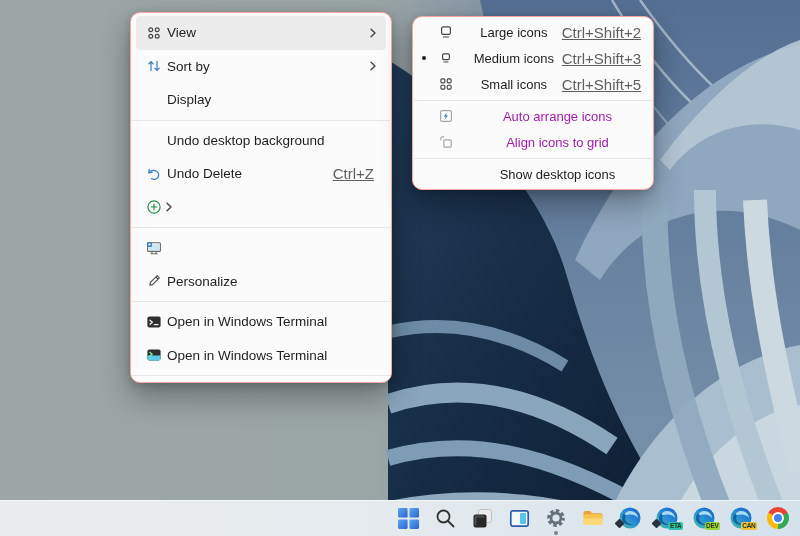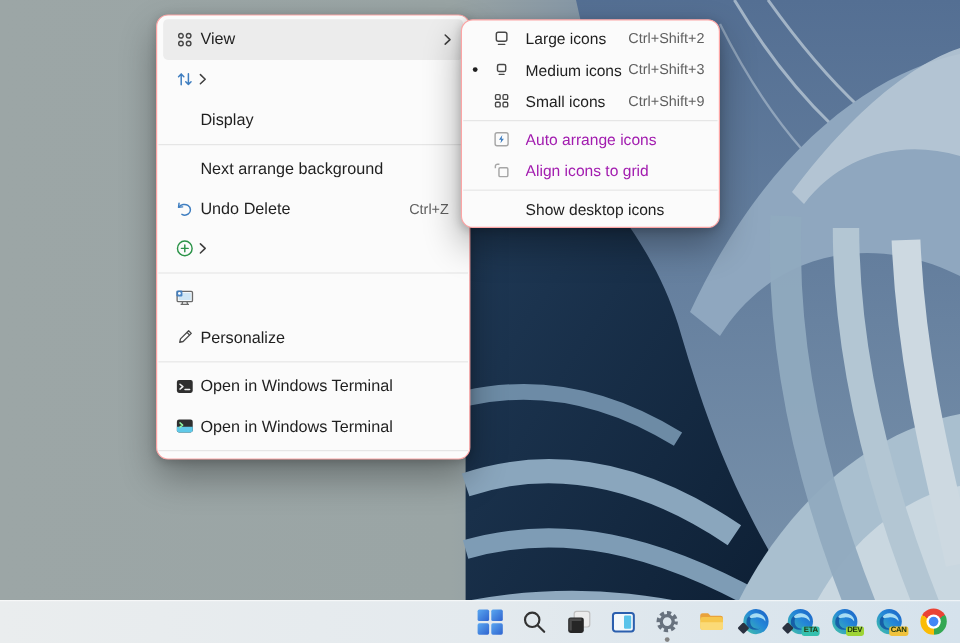--- a/index.html
+++ b/index.html
@@ -5,34 +5,34 @@
 <style>
   html,body{margin:0;padding:0;background:#222;}
   .stage{position:relative;width:800px;height:536px;overflow:hidden;
          font-family:"Liberation Sans",sans-serif;-webkit-font-smoothing:antialiased;}
   .wall{position:absolute;inset:0;}
   
   .menu{position:absolute;background:#fbfbfb;border:1px solid #fca5a5;border-radius:10px;
         box-shadow:0 14px 30px rgba(0,0,0,.32),0 2px 8px rgba(0,0,0,.18);
         padding:3px 0;box-sizing:border-box;z-index:5;}
   #main-menu{left:130px;top:12px;width:262px;}
-  #view-submenu{left:384px;top:16px;width:216px;padding:2px 0;z-index:6;}
+  #view-submenu{left:412px;top:16px;width:242px;padding:2px 0;z-index:6;text-align:center;}
   .mi{display:flex;align-items:center;height:33.5px;margin:0 5px;border-radius:4px;
       color:#1f1f1f;font-size:13.5px;cursor:default;position:relative;}
   #view-submenu .mi{height:26px;font-size:13px;margin:0 4px;}
   .mi.hl{background:#ececec;}
   .mi.disabled{color:#a21caf;}
   .mi .bullet{width:10px;flex:none;display:flex;justify-content:center;margin-left:2px;}
   .mi .bullet i{width:4px;height:4px;border-radius:50%;background:#1f1f1f;visibility:hidden;}
   .mi.selected .bullet i{visibility:visible;}
   .mi .ic{width:16px;height:16px;flex:none;margin-left:10px;display:flex;align-items:center;justify-content:center;}
   #view-submenu .mi .ic{margin-left:9px;}
   .mi .lbl{margin-left:5px;flex:1;white-space:nowrap;overflow:hidden;}
   #view-submenu .mi .lbl{margin-left:12px;}
-  .mi .sc{font-size:12px;color:#5f5f5f;margin-right:12px;flex:none;}
+  .mi .sc{font-size:15px;color:#5f5f5f;margin-right:12px;flex:none;text-decoration:underline;}
   #view-submenu .mi .sc{margin-right:8px;}
   .mi .chev{flex:none;margin-right:6px;display:flex;align-items:center;}
   .sep{height:1px;background:#e6e6e6;margin:3px 1px;}
   #view-submenu .sep{margin:2.5px 1px;}
   
   .taskbar{position:absolute;left:0;bottom:0;width:800px;height:36px;z-index:4;
            background:linear-gradient(90deg,#eaedee 0%,#e4eaee 50%,#d5e2ec 100%);
            box-shadow:inset 0 1px 0 rgba(255,255,255,.6);}
   .tb-items{position:absolute;left:395px;top:0;height:100%;display:flex;gap:11px;align-items:center;}
   .tb-btn{width:26px;height:26px;border-radius:4px;display:flex;align-items:center;
@@ -113,34 +113,35 @@
       </div>
       <div class="mi">
         <span class="ic">
           <svg width="16" height="16" viewBox="0 0 16 16">
             <g fill="none" stroke="#3f7ec0" stroke-width="1.25" stroke-linecap="round" stroke-linejoin="round">
               <path d="M5 12.6 V3.6 M5 3.6 L2.8 5.9 M5 3.6 L7.2 5.9"></path>
               <path d="M11 3.4 V12.4 M11 12.4 L8.8 10.1 M11 12.4 L13.2 10.1"></path>
             </g>
           </svg>
         </span>
+        <span class="lbl">Sort by</span>
         <span class="chev">
           <svg width="14" height="14" viewBox="0 0 14 14">
             <path d="M5 3.2 L9 7 L5 10.8" fill="none" stroke="#3f3f3f" stroke-width="1.3" stroke-linecap="round" stroke-linejoin="round"></path>
           </svg>
         </span>
       </div>
       <div class="mi">
         <span class="ic"></span>
         <span class="lbl">Display</span>
       </div>
       <div class="sep"></div>
       <div class="mi">
         <span class="ic"></span>
-        <span class="lbl">Next arrange background</span>
+        <span class="lbl">Undo desktop background</span>
       </div>
       <div class="mi">
         <span class="ic">
           <svg width="16" height="16" viewBox="0 0 16 16">
             <g fill="none" stroke="#3f7ec0" stroke-width="1.25" stroke-linecap="round" stroke-linejoin="round">
               <path d="M3.2 3.4 L2.8 6.8 L6.2 6.4"></path>
               <path d="M3 6.6 C4.8 4.4 8.2 3.6 10.6 5.2 C13.2 6.9 13.4 10.4 11 12.2 C9.4 13.4 7.2 13.5 5.6 12.6"></path>
             </g>
           </svg>
         </span>
@@ -240,21 +241,21 @@
           <svg width="16" height="16" viewBox="0 0 16 16">
             <g fill="none" stroke="#474747" stroke-width="1.15">
               <rect x="2.9" y="2.9" width="3.9" height="3.9" rx="1"></rect>
               <rect x="9.2" y="2.9" width="3.9" height="3.9" rx="1"></rect>
               <rect x="2.9" y="9.2" width="3.9" height="3.9" rx="1"></rect>
               <rect x="9.2" y="9.2" width="3.9" height="3.9" rx="1"></rect>
             </g>
           </svg>
         </span>
         <span class="lbl">Small icons</span>
-        <span class="sc">Ctrl+Shift+9</span>
+        <span class="sc">Ctrl+Shift+5</span>
       </div>
       <div class="sep"></div>
       <div class="mi disabled">
         <span class="bullet">
           <i></i>
         </span>
         <span class="ic">
           <svg width="16" height="16" viewBox="0 0 16 16">
             <rect x="2.6" y="2.6" width="10.8" height="10.8" rx="1.6" fill="none" stroke="#a6a6a6" stroke-width="1.2"></rect>
             <path d="M8.6 4.6 L5.8 8.4 H7.6 L7.1 11.4 L9.9 7.6 H8.1 Z" fill="#3f7ec0"></path>

